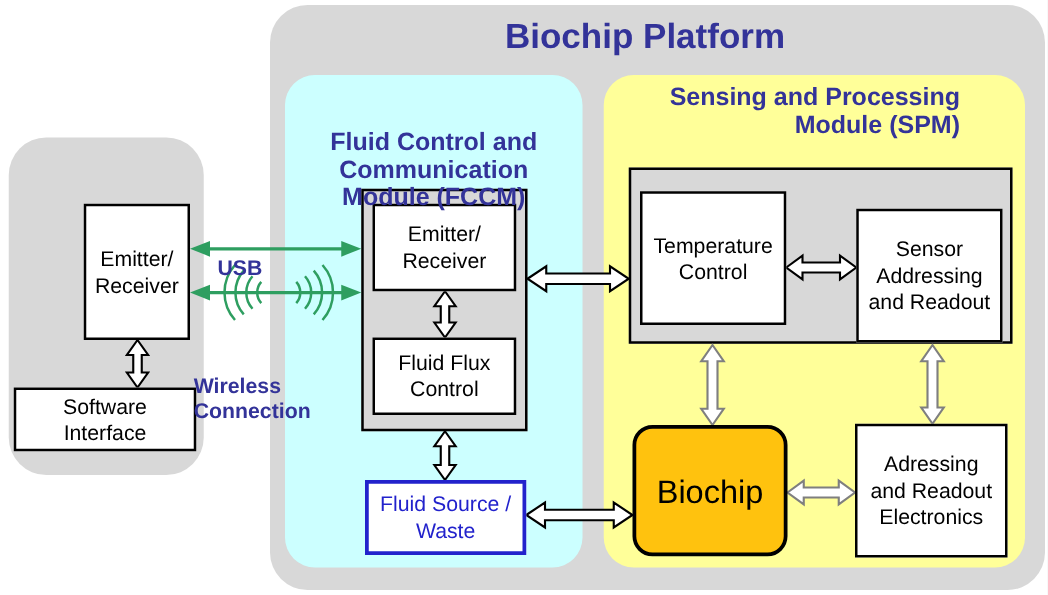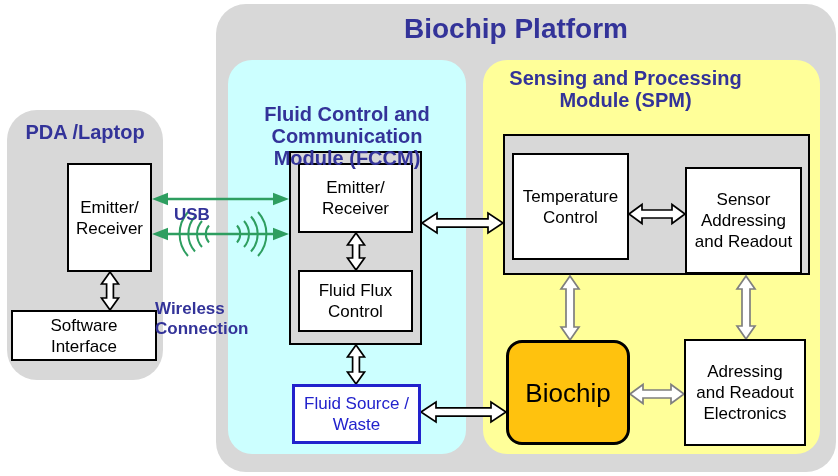--- a/index.html
+++ b/index.html
@@ -10,21 +10,21 @@
   .panel{position:absolute;}
   .platform{left:216px;top:4px;width:620px;height:468px;background:var(--panel-gray,#d8d8d8);border-radius:30px;}
   .pda-panel{left:7px;top:110px;width:156px;height:270px;background:var(--panel-gray,#d8d8d8);border-radius:30px;}
   .fccm-panel{left:228px;top:60px;width:238px;height:394px;background:var(--fccm-cyan,#ccffff);border-radius:24px;}
   .spm-panel{left:483px;top:60px;width:337px;height:394px;background:var(--spm-yellow,#ffff99);border-radius:24px;}
 
   .title{position:absolute;font-weight:bold;color:var(--heading,#333399);text-align:center;white-space:pre-line;}
   .main-title{left:216px;top:13px;width:600px;font-size:28px;line-height:32px;}
   .pda-title{left:7px;top:121px;width:156px;font-size:20px;line-height:23px;}
   .fccm-title{left:228px;top:67px;width:238px;font-size:20px;line-height:22px;margin-top:36px;}
-  .spm-title{left:483px;top:67px;width:285px;font-size:20px;line-height:22px;}
+  .spm-title{left:483px;top:67px;width:285px;font-size:20px;line-height:22px;text-align:right;}
 
   .graybox{position:absolute;background:var(--panel-gray,#d8d8d8);border:2px solid #000;box-sizing:border-box;}
   .fccm-inner{left:289px;top:151px;width:133px;height:194px;}
   .spm-inner{left:503px;top:134px;width:307px;height:141px;}
 
   .box{
     position:absolute;background:#fff;border:2px solid #000;box-sizing:border-box;
     display:flex;align-items:center;justify-content:center;text-align:center;
     white-space:pre-line;font-size:17px;line-height:21px;color:#000;
   }
@@ -107,21 +107,20 @@
 Control</div>
   <div class="box sensor">Sensor
 Addressing
 and Readout</div>
   <div class="box biochip">Biochip</div>
   <div class="box adressing">Adressing
 and Readout
 Electronics</div>
 
   <div class="title main-title">Biochip Platform</div>
-  <div class="title pda-title">PDA /Laptop</div>
   <div class="title fccm-title">Fluid Control and
 Communication
 Module (FCCM)</div>
   <div class="title spm-title">Sensing and Processing
 Module (SPM)</div>
   <div class="linklabel usb-label">USB</div>
   <div class="linklabel wireless-label">Wireless
 Connection</div>
 
 </div>

